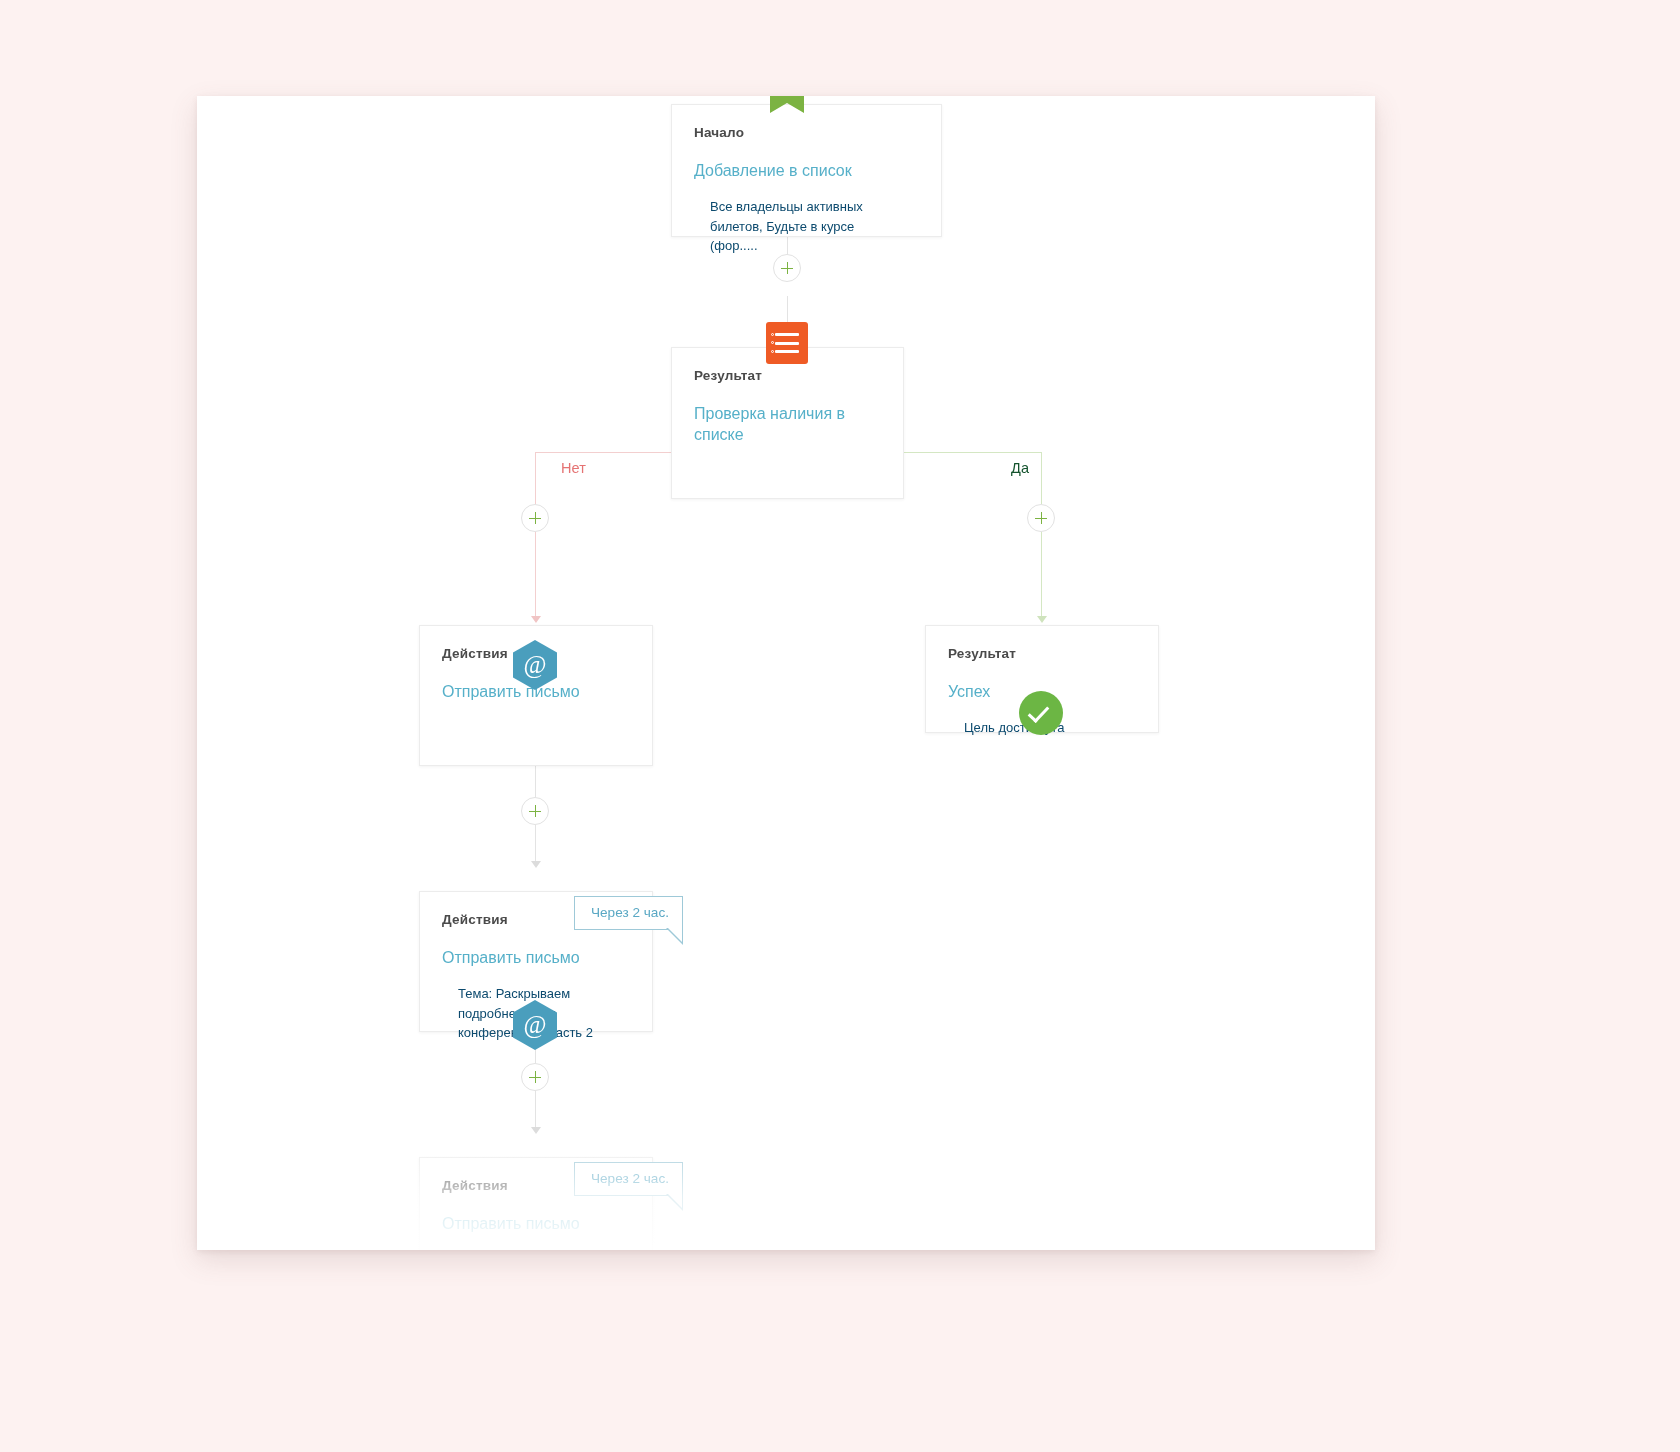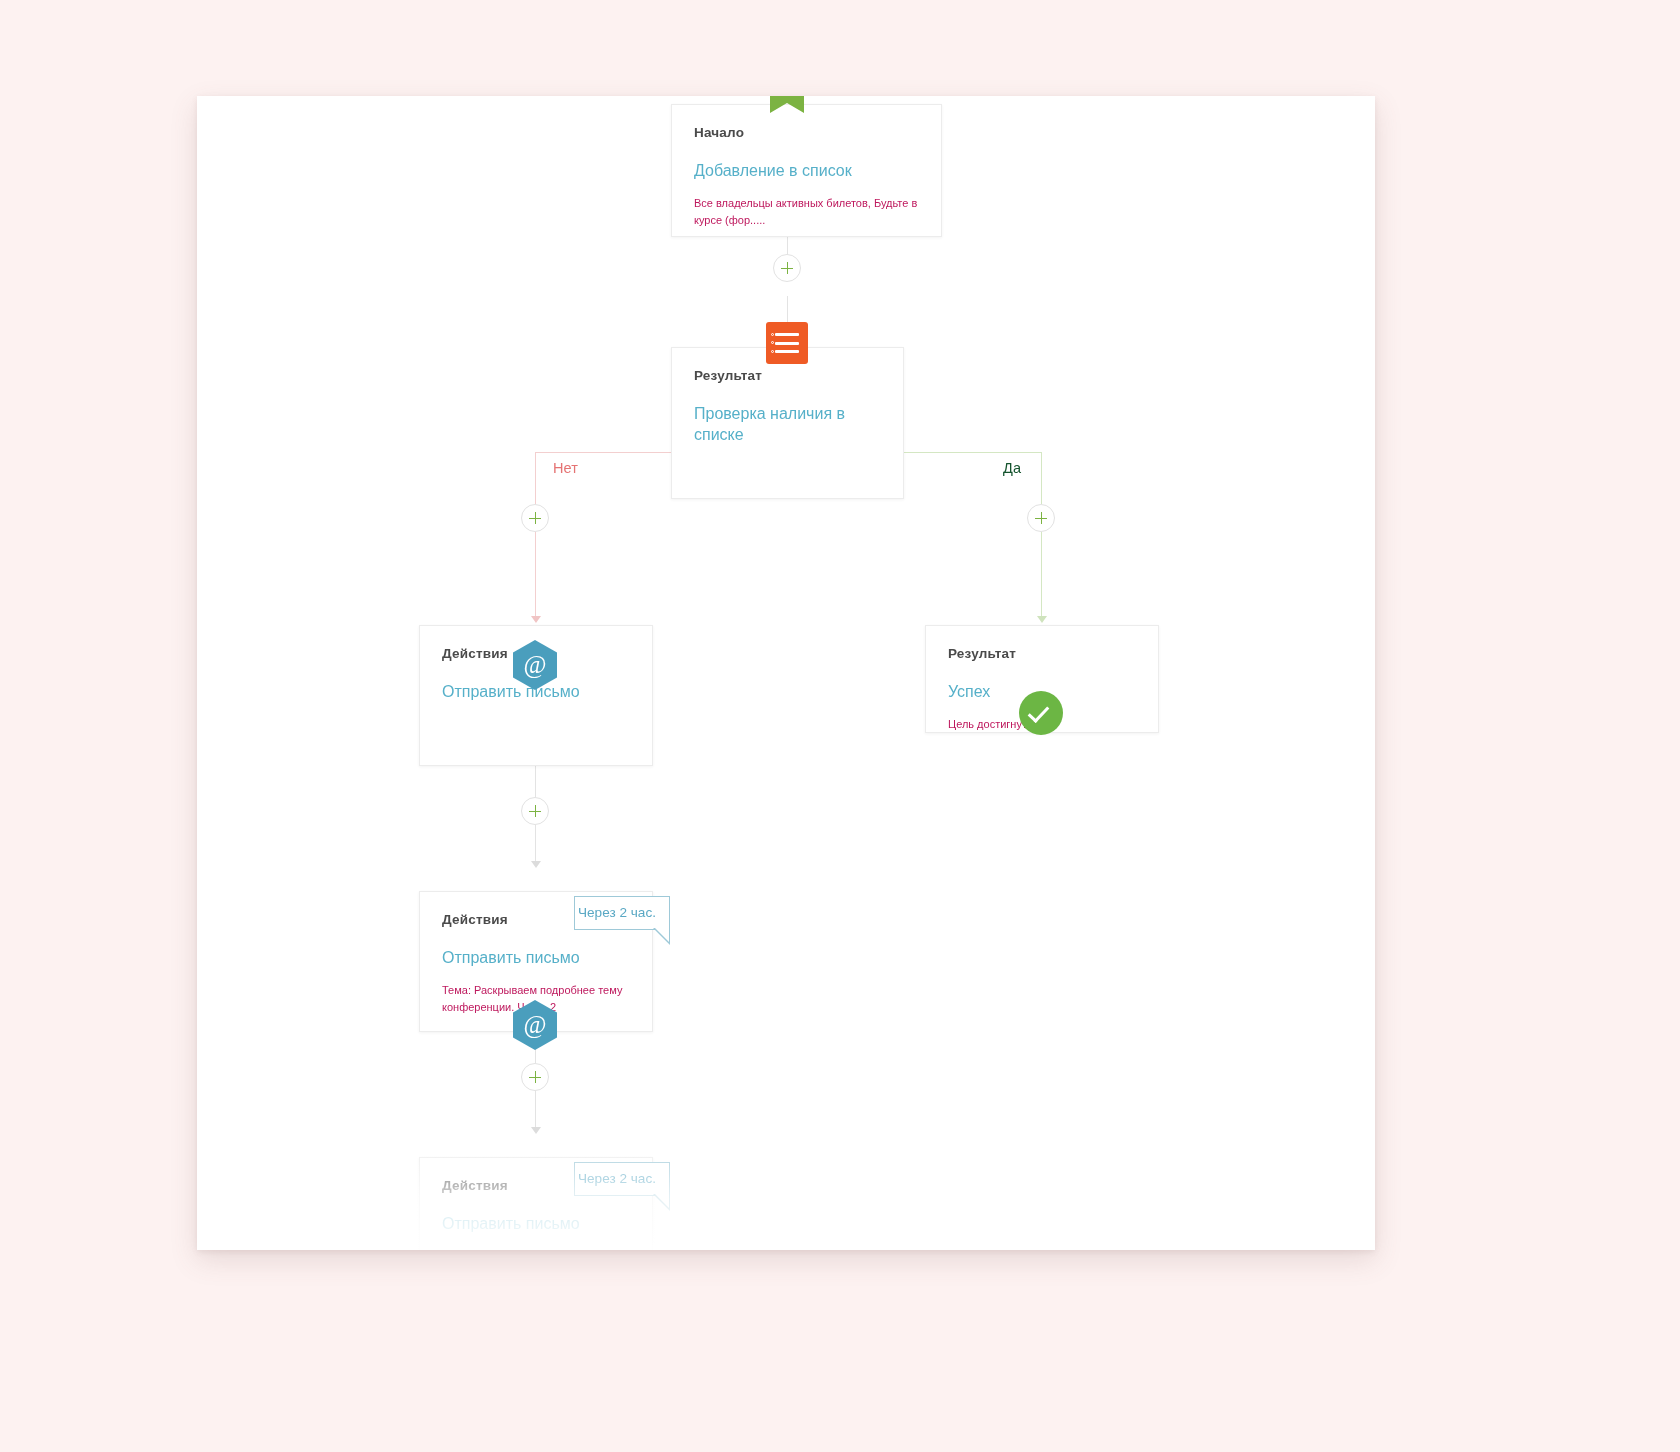--- a/index.html
+++ b/index.html
@@ -101,20 +101,21 @@
     width: 1.6px; height: 12px;
   }
 
   
   .branch-label {
     position: absolute;
     font-size: 14.5px;
     letter-spacing: .1px;
     z-index: 11;
     white-space: nowrap;
+    margin-left: 8px;
   }
   .branch-label.no  { color: #e57373; }
   .branch-label.yes { color: #14532d; }
 
   
   .card {
     position: absolute;
     background: #ffffff;
     border: 1px solid #ececec;
     box-sizing: border-box;
@@ -131,24 +132,24 @@
     letter-spacing: .2px;
   }
   .card-title {
     font-size: 16px;
     color: #56b0c9;
     margin: 0 0 14px 0;
     line-height: 1.32;
     font-weight: normal;
   }
   .card-desc {
-    font-size: 11px;
-    color: #be185d;
+    font-size: 13px;
+    color: #0c4a6e;
     line-height: 1.5;
-    margin: 0;
+    margin: 16px;
   }
 
   
   .node-icon {
     position: absolute;
     z-index: 20;
   }
 
   
   .icon-flag {
@@ -236,21 +237,21 @@
     box-sizing: border-box;
   }
 
   
   .delay-badge {
     position: absolute;
     border: 1px solid #9ec9d8;
     background: #ffffff;
     color: #5aa8c4;
     font-size: 13.6px;
-    padding: 8px 13px 9px 3px;
+    padding: 8px 13px 9px 16px;
     z-index: 25;
     white-space: nowrap;
     cursor: pointer;
   }
   .delay-badge .tail {
     position: absolute;
     right: -1px;
     bottom: -17px;
     width: 18px;
     height: 18px;

